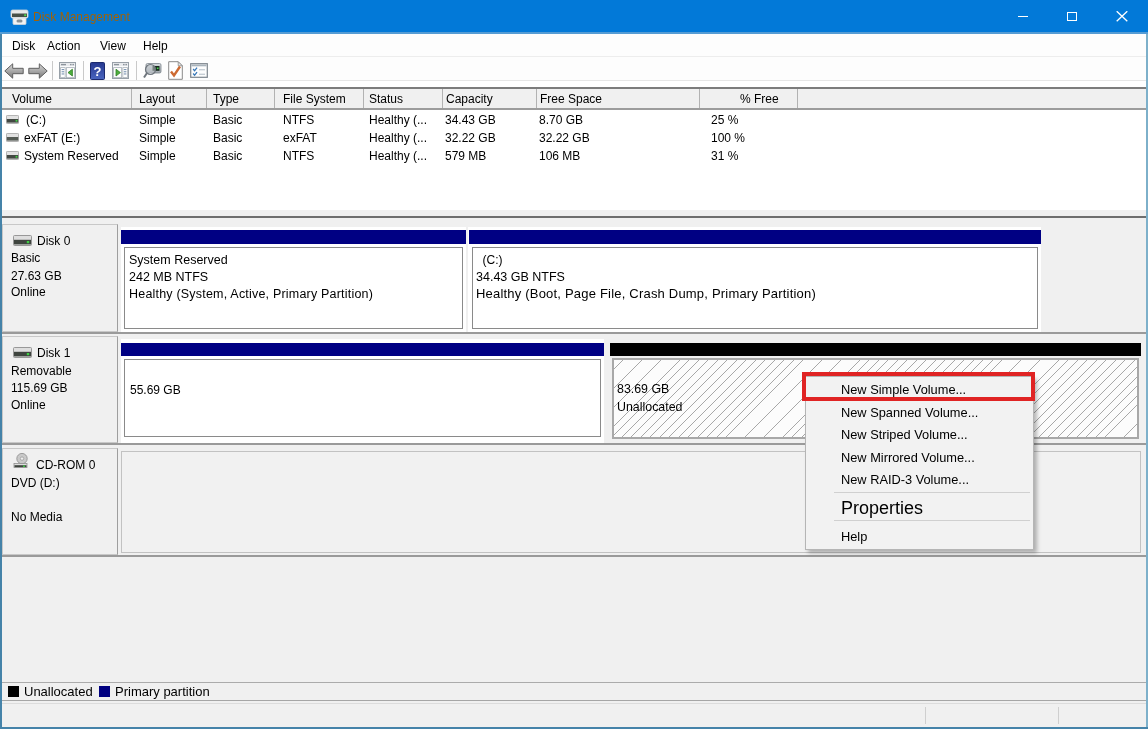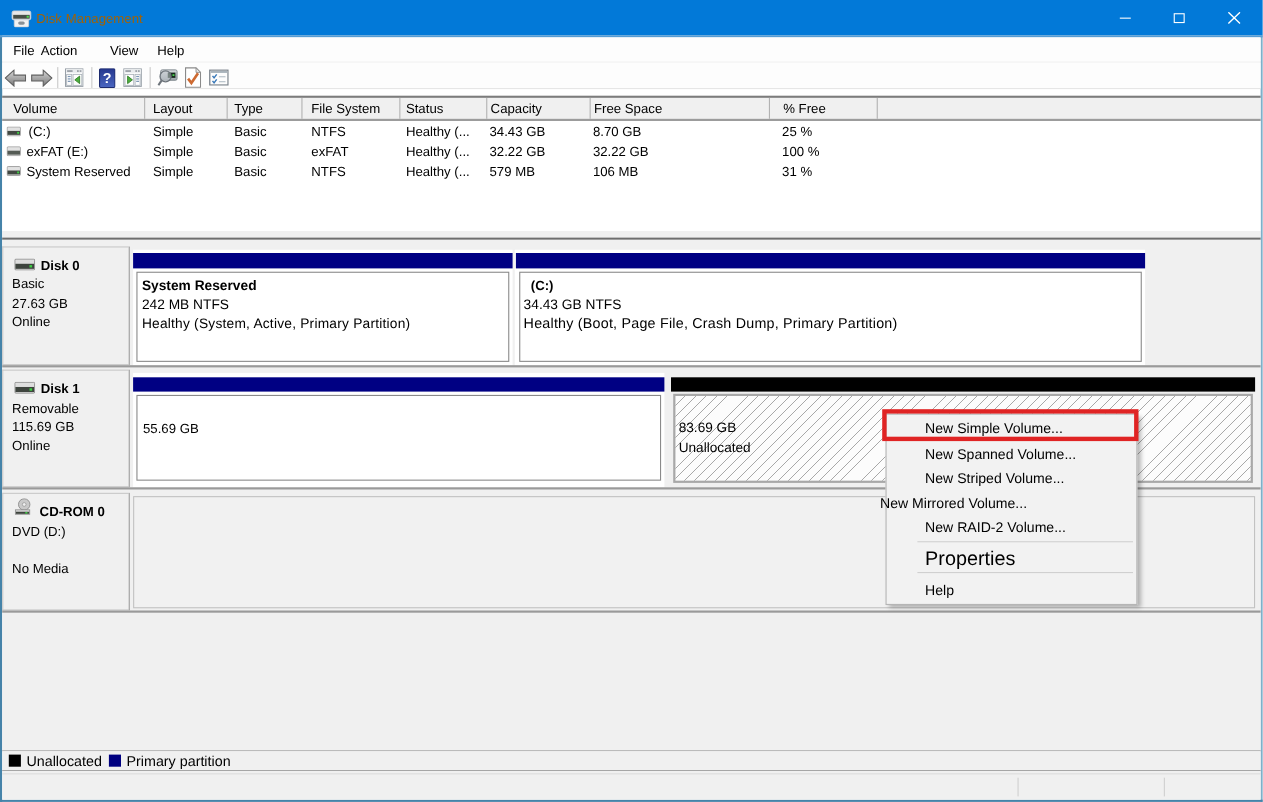--- a/index.html
+++ b/index.html
@@ -1,19 +1,19 @@
 <!DOCTYPE html>
 <html><head>
 <meta charset="utf-8">
 <style>
 html,body{margin:0;padding:0}
 body{width:1148px;height:729px;position:relative;overflow:hidden;background:#fff;font-family:"Liberation Sans",sans-serif}
 .a{position:absolute;box-sizing:border-box}
 .t{position:absolute;font-size:12px;line-height:14px;color:#000;white-space:nowrap}
-.b{font-weight:bold}
+.b{font-weight:normal}
 .g{color:#000000}
 .sep{position:absolute;width:1px;background:#c9c9c9}
 </style>
 </head>
 <body>
 
 <div class="a" style="left:0;top:0;width:1148px;height:32px;background:#0279d8"></div>
 <svg class="a" style="left:10px;top:8px" width="19" height="17" viewBox="0 0 19 17">
  <rect x="1" y="2" width="17" height="8" rx="1.5" fill="#e8e8e8" stroke="#cfd4d8" stroke-width="0.8"></rect>
  <rect x="2" y="5.5" width="15" height="3.5" fill="#474f47"></rect>
@@ -28,22 +28,22 @@
  <path d="M0.7 0.2 L11.3 10.3 M11.3 0.2 L0.7 10.3" stroke="#fff" stroke-width="1.3"></path>
 </svg>
 
 <div class="a" style="left:0;top:32px;width:2px;height:697px;background:#4583a9"></div>
 <div class="a" style="left:1146px;top:32px;width:2px;height:697px;background:#7db0ca"></div>
 <div class="a" style="left:0;top:727px;width:1148px;height:2px;background:#4583a9"></div>
 
 <div class="a" style="left:0;top:32px;width:1148px;height:2px;background:#559cd4"></div>
 <div class="a" style="left:2px;top:34px;width:1144px;height:22px;background:#fdfdfd"></div>
 <div class="a" style="left:2px;top:56px;width:1144px;height:1px;background:#ededed"></div>
-<div class="t" style="left:12px;top:39px">File</div>
-<div class="t" style="left:37px;top:39px">Action</div>
+<div class="t" style="left:12px;top:39px">Disk</div>
+<div class="t" style="left:47px;top:39px">Action</div>
 <div class="t" style="left:100px;top:39px">View</div>
 <div class="t" style="left:143px;top:39px">Help</div>
 
 <div class="a" style="left:2px;top:57px;width:1144px;height:23px;background:#fdfdfd"></div>
 <div class="a" style="left:2px;top:80px;width:1144px;height:1px;background:#e6e6e6"></div>
 <svg class="a" style="left:4px;top:63px" width="20" height="16" viewBox="0 0 20 16">
  <defs>
       <linearGradient id="ag" x1="0" y1="0" x2="0" y2="1">
   <stop offset="0" stop-color="#d6d6d6"></stop>
         <stop offset="0.5" stop-color="#a8a8a8"></stop>
@@ -124,21 +124,21 @@
 <div class="a" style="left:2px;top:87px;width:1144px;height:2px;background:#7c7c7c"></div>
 <div class="a" style="left:2px;top:89px;width:1144px;height:19px;background:#f0f0f0"></div>
 <div class="a" style="left:2px;top:108px;width:1144px;height:2px;background:#9c9c9c"></div>
 <div class="t" style="left:12px;top:92px">Volume</div>
 <div class="t" style="left:139px;top:92px">Layout</div>
 <div class="t" style="left:213px;top:92px">Type</div>
 <div class="t" style="left:283px;top:92px">File System</div>
 <div class="t" style="left:369px;top:92px">Status</div>
 <div class="t" style="left:446px;top:92px">Capacity</div>
 <div class="t" style="left:540px;top:92px">Free Space</div>
-<div class="t" style="left:712px;top:92px">% Free</div>
+<div class="t" style="left:740px;top:92px">% Free</div>
 <div class="sep" style="left:131px;top:89px;height:19px;background:#b2b2b2"></div>
 <div class="sep" style="left:206px;top:89px;height:19px;background:#b2b2b2"></div>
 <div class="sep" style="left:274px;top:89px;height:19px;background:#b2b2b2"></div>
 <div class="sep" style="left:363px;top:89px;height:19px;background:#b2b2b2"></div>
 <div class="sep" style="left:442px;top:89px;height:19px;background:#b2b2b2"></div>
 <div class="sep" style="left:536px;top:89px;height:19px;background:#b2b2b2"></div>
 <div class="sep" style="left:699px;top:89px;height:19px;background:#b2b2b2"></div>
 <div class="sep" style="left:797px;top:89px;height:19px;background:#b2b2b2"></div>
 
 <div class="a" style="left:2px;top:110px;width:1144px;height:100px;background:#fff"></div>
@@ -241,22 +241,22 @@
 <div class="t b" style="left:36px;top:458px">CD-ROM 0</div>
 <div class="t" style="left:11px;top:476px">DVD (D:)</div>
 <div class="t" style="left:11px;top:510px">No Media</div>
 <div class="a" style="left:121px;top:451px;width:1020px;height:102px;background:#f1f1f1;border:1px solid #c2c2c2"></div>
 <div class="a" style="left:2px;top:555px;width:1144px;height:2px;background:#9a9a9a"></div>
 
 <div class="a" style="left:805px;top:375.5px;width:229px;height:174px;background:#f2f2f2;border:1px solid #b5b5b5;box-shadow:3px 3px 4px rgba(0,0,0,0.28);z-index:5"></div>
 <div class="t" style="left:841px;top:383px;z-index:6;font-size:12.8px">New Simple Volume...</div>
 <div class="t g" style="left:841px;top:405.5px;z-index:6;font-size:12.8px">New Spanned Volume...</div>
 <div class="t g" style="left:841px;top:428px;z-index:6;font-size:12.8px">New Striped Volume...</div>
-<div class="t g" style="left:800px;top:450.5px;z-index:6;font-size:12.8px">New Mirrored Volume...</div>
-<div class="t g" style="left:841px;top:472.5px;z-index:6;font-size:12.8px">New RAID-2 Volume...</div>
+<div class="t g" style="left:841px;top:450.5px;z-index:6;font-size:12.8px">New Mirrored Volume...</div>
+<div class="t g" style="left:841px;top:472.5px;z-index:6;font-size:12.8px">New RAID-3 Volume...</div>
 <div class="a" style="left:834px;top:492px;width:196px;height:1px;background:#d0d0d0;z-index:6"></div>
 <div class="t" style="left:841px;top:501px;z-index:6;font-size:18px">Properties</div>
 <div class="a" style="left:834px;top:519.5px;width:196px;height:1px;background:#d0d0d0;z-index:6"></div>
 <div class="t" style="left:841px;top:530px;z-index:6;font-size:12.8px">Help</div>
 <div class="a" style="left:802px;top:371.5px;width:233px;height:29px;border:4.5px solid #e02424;z-index:7"></div>
 
 <div class="a" style="left:2px;top:682px;width:1144px;height:1px;background:#ababab"></div>
 <div class="a" style="left:2px;top:683px;width:1144px;height:17px;background:#f0f0f0"></div>
 <div class="a" style="left:8px;top:686px;width:11px;height:11px;background:#000"></div>
 <div class="t" style="left:24px;top:685px;font-size:13px">Unallocated</div>

